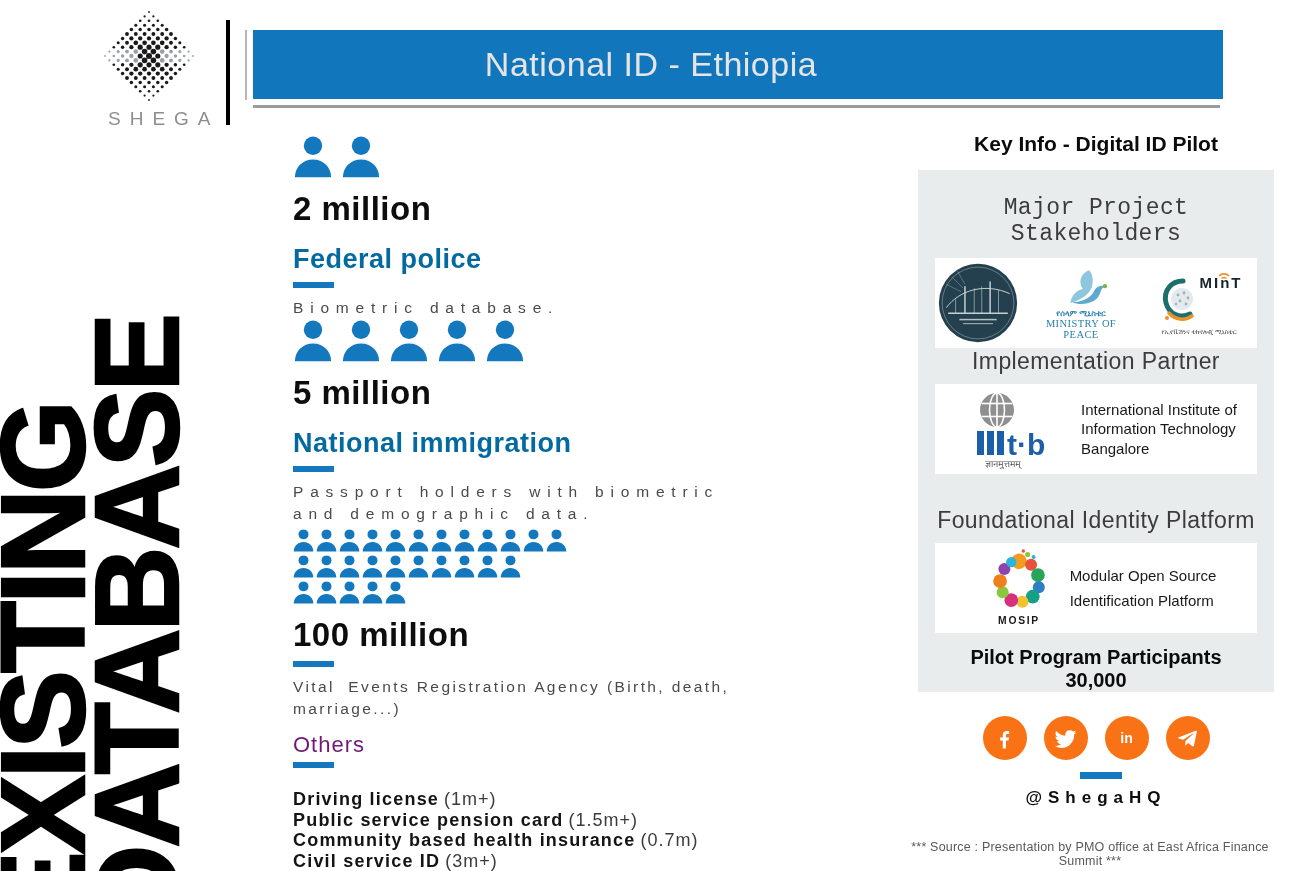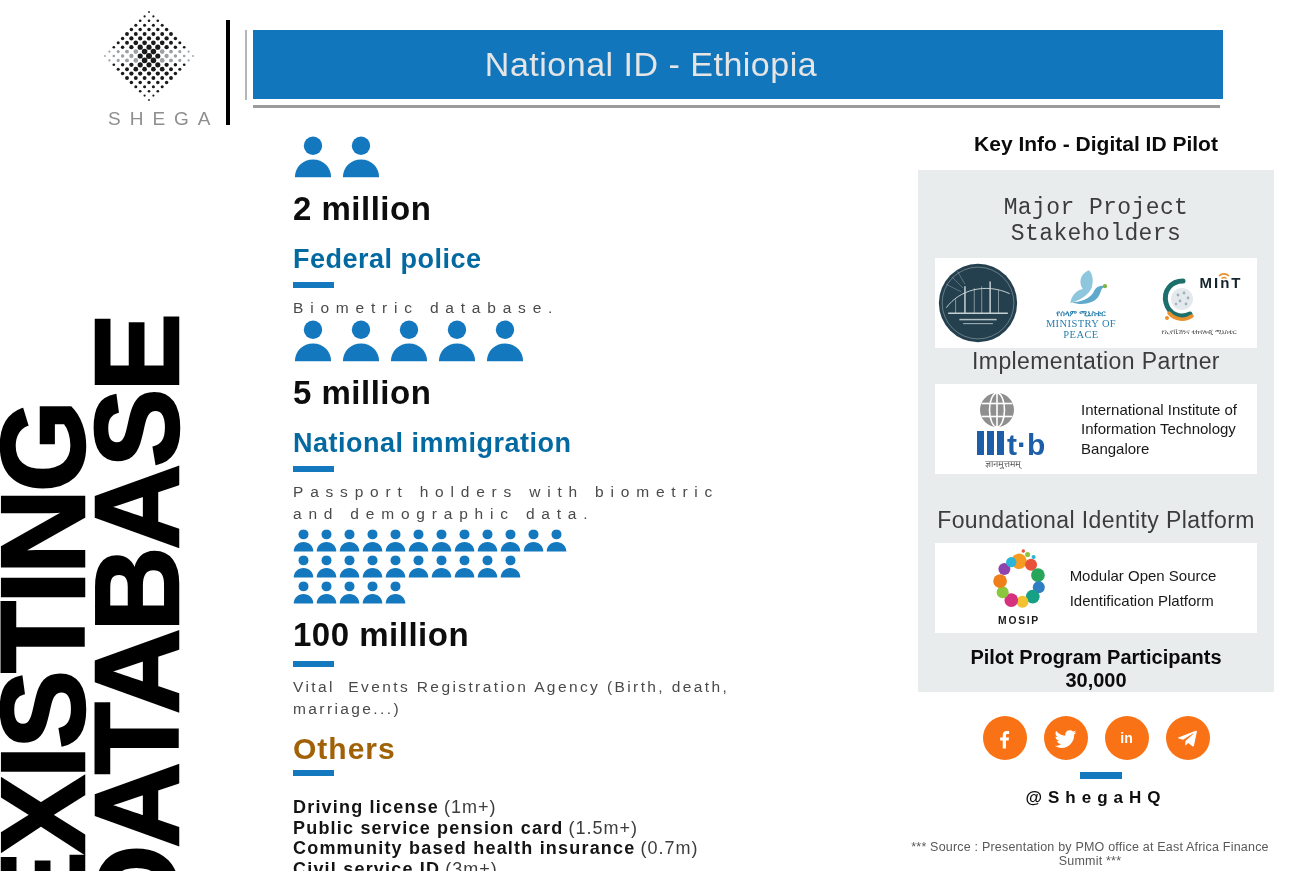--- a/index.html
+++ b/index.html
@@ -30,21 +30,21 @@
   .people-sm .person{width:21px;height:23px;}
   .person{fill:#1478be;}
   .count{font-size:33px;font-weight:800;color:#0d0d0d;margin-top:12px;letter-spacing:.5px;}
   .sname{font-size:27px;font-weight:700;color:#0369a1;margin-top:16px;letter-spacing:.5px;}
   .bar{width:41px;height:6px;background:#1478be;margin-top:7px;}
   .desc{margin-top:9px;font-size:15.5px;color:#4a4a4a;line-height:1.45;white-space:pre-wrap;}
   .desc-wide{letter-spacing:6.8px;max-width:455px;}
   .desc-tight{letter-spacing:2.4px;max-width:460px;}
 
   .others{left:293px;top:732px;width:480px;}
-  .others-title{font-size:30px;font-weight:700;color:#a16207;letter-spacing:1px;}
+  .others-title{font-size:22px;font-weight:400;color:#701a75;letter-spacing:1px;}
   .others-list{margin-top:21px;}
   .other-item{font-size:18px;line-height:20.5px;color:#141414;}
   .other-item b{font-weight:700;letter-spacing:1.2px;}
   .other-item span{font-weight:400;letter-spacing:1px;color:#3c3c3c;}
 
   
   .key-title{left:918px;top:132px;width:356px;text-align:center;font-size:21px;font-weight:800;color:#0b0b0b;}
   .panel{left:918px;top:170px;width:356px;height:522px;background:#e8eced;text-align:center;}
   .panel-heading{font-size:23px;font-weight:400;color:#3c3c3c;letter-spacing:.4px;}
   .ph1{padding-top:25px;font-family:Liberation Mono, monospace;}

